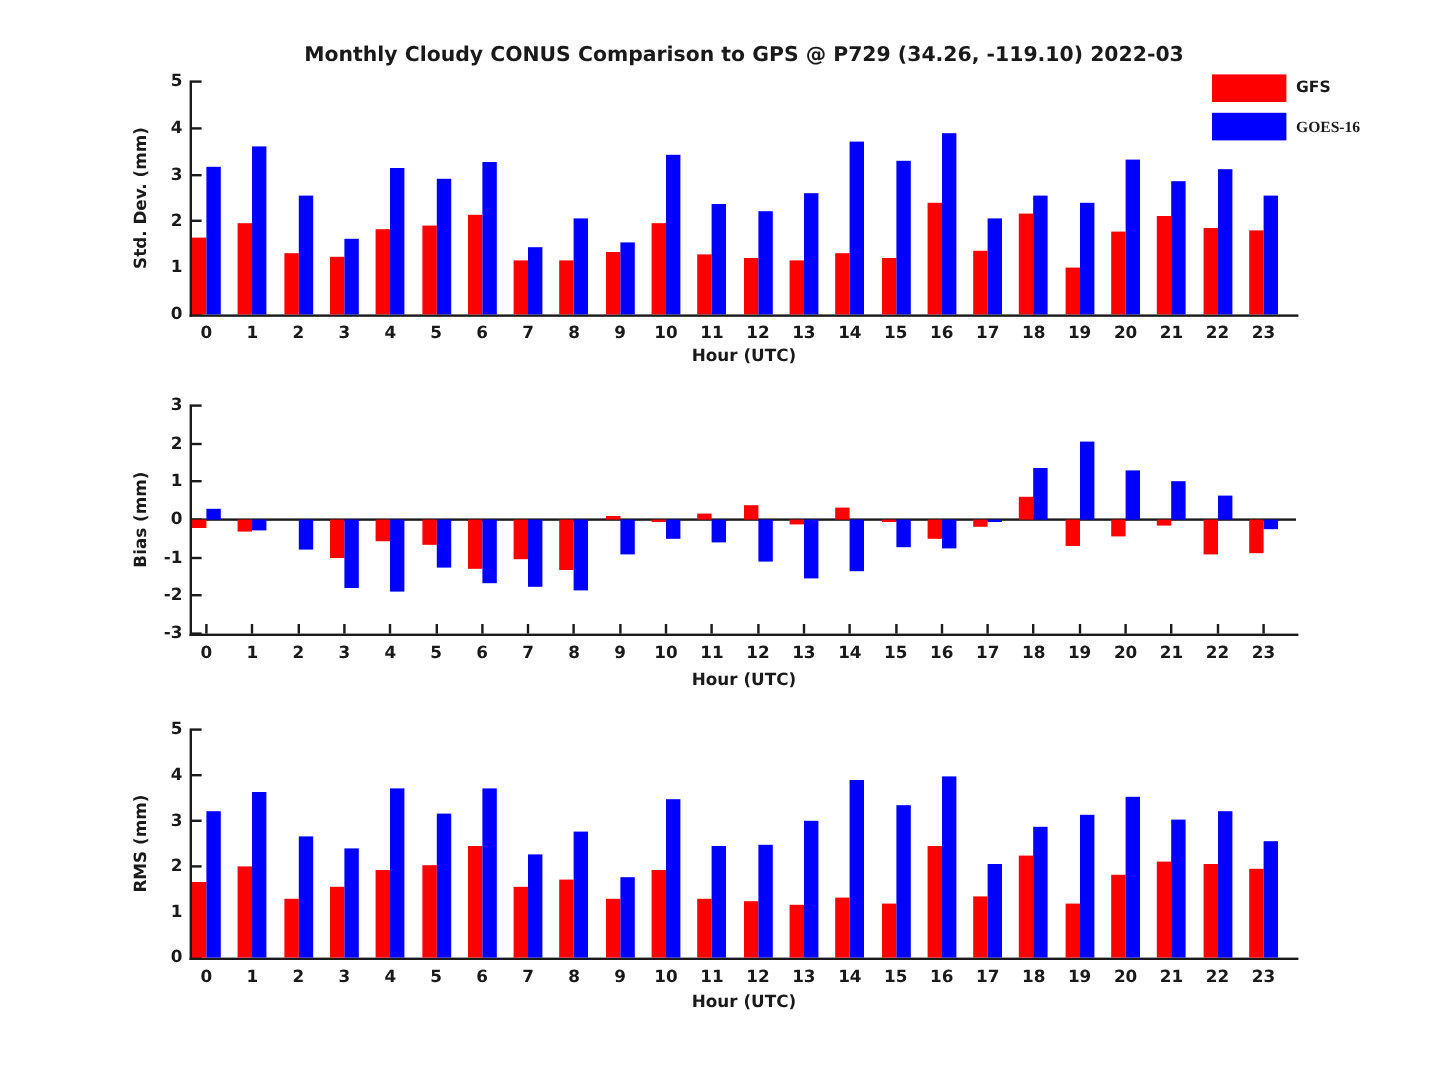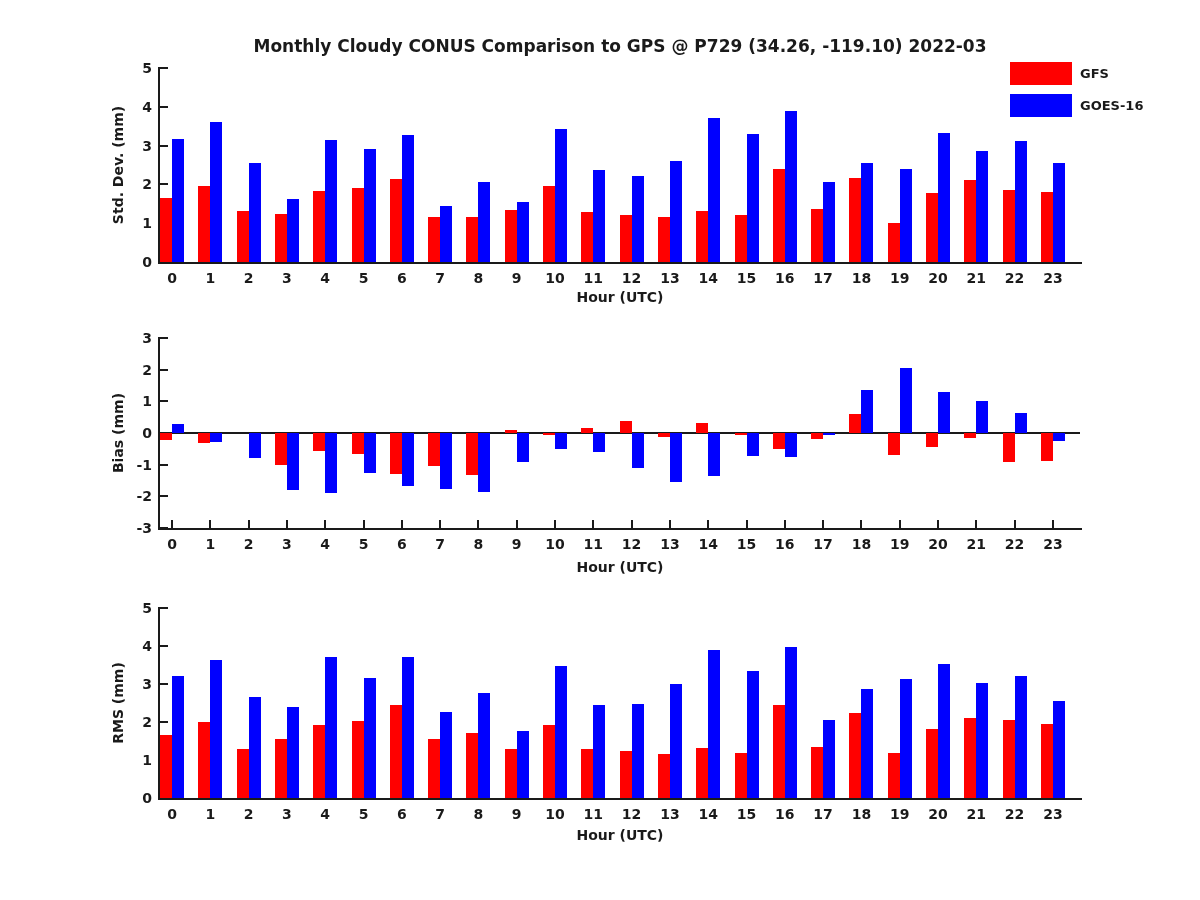--- a/index.html
+++ b/index.html
@@ -34,21 +34,21 @@
 </head>
 <body>
 
 <div id="screen">
 
   <div class="title">Monthly Cloudy CONUS Comparison to GPS @ P729 (34.26, -119.10) 2022-03</div>
 
   <div class="leg-swatch" style="left: 1010px; top: 62px; background: rgb(255, 0, 0);"></div>
   <div class="leg-label" style="left:1080px;top:66px;">GFS</div>
   <div class="leg-swatch" style="left: 1010px; top: 94px; background: rgb(0, 0, 255);"></div>
-  <div class="leg-label" style="left:1080px;top:98px;">GOES-16</div>
+  <div class="leg-label" style="left:1080px;top:98px;font-family:Liberation Serif, serif;">GOES-16</div>
 
   <div class="ylab" style="left:118px;top:165px;">Std. Dev. (mm)</div>
   <div class="ylab" style="left:118px;top:433px;">Bias (mm)</div>
   <div class="ylab" style="left:118px;top:703px;">RMS (mm)</div>
 
   <div class="xlab" style="top:289px;">Hour (UTC)</div>
   <div class="xlab" style="top:559px;">Hour (UTC)</div>
   <div class="xlab" style="top:827px;">Hour (UTC)</div>
 
   <div class="panel" id="panel-0">

